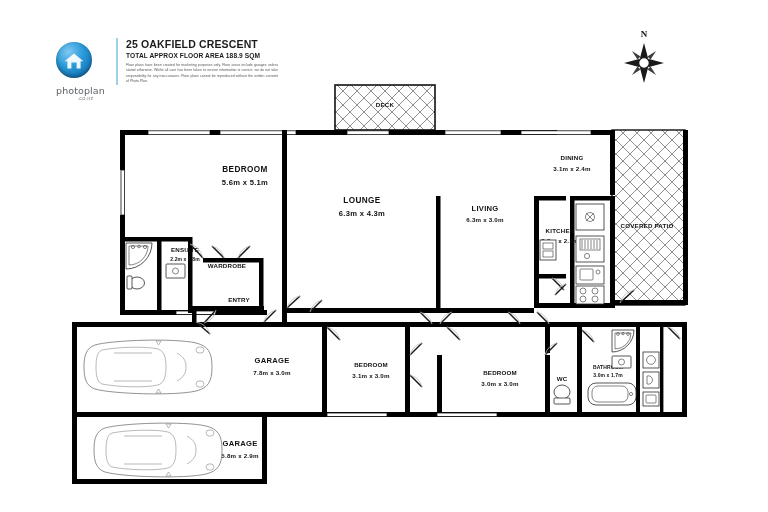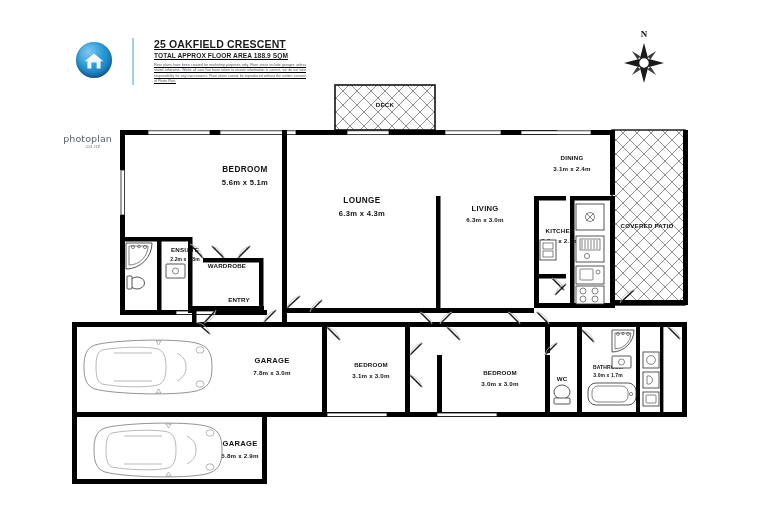--- a/index.html
+++ b/index.html
@@ -30,23 +30,22 @@
     width: 240px;
     height: 70px;
     display: flex;
     align-items: flex-start;
   }
   .logo-wrap {
     width: 56px;
     flex: 0 0 56px;
     display: flex;
     flex-direction: column;
-    align-items: flex-end;
+    align-items: flex-start;
     padding-top: 4px;
-    gap: 48px;
   }
   .logo-badge {
     width: 36px;
     height: 36px;
     border-radius: 50%;
     background: radial-gradient(circle at 35% 28%, #7ec8f2 0%, #2a9ad8 42%, #0b5fa5 100%);
     box-shadow: inset 0 -2px 4px rgba(0,0,0,.35);
     position: relative;
   }
   .logo-badge .house {
@@ -71,24 +70,23 @@
   .logo-text .conz {
     font-size: 5.5px;
     color: #7d8288;
     letter-spacing: .2px;
     margin-left: 10px;
     display: block;
     margin-top: -1px;
   }
   .title-block {
     border-left: 2px solid #9fd0e8;
-    padding-left: 20px;
-    margin-left: 20px;
+    padding-left: 8px;
+    margin-left: 4px;
     flex: 1 1 auto;
-    text-decoration: underline;
   }
   .addr {
     font-size: 10.5px;
     font-weight: 700;
     color: #1b1b1b;
     letter-spacing: .15px;
     white-space: nowrap;
   }
   .area {
     font-size: 6.6px;

